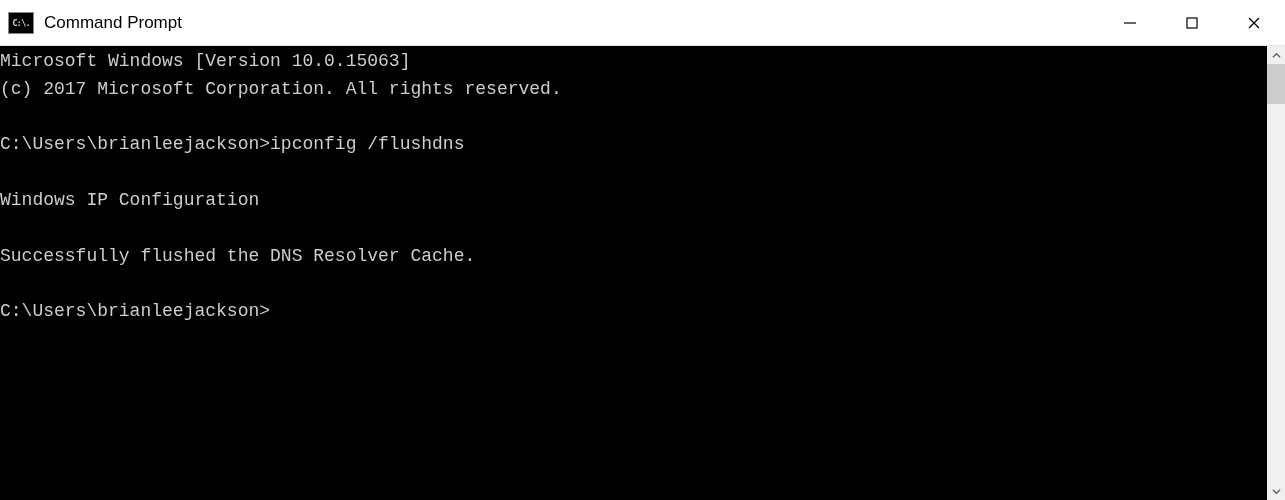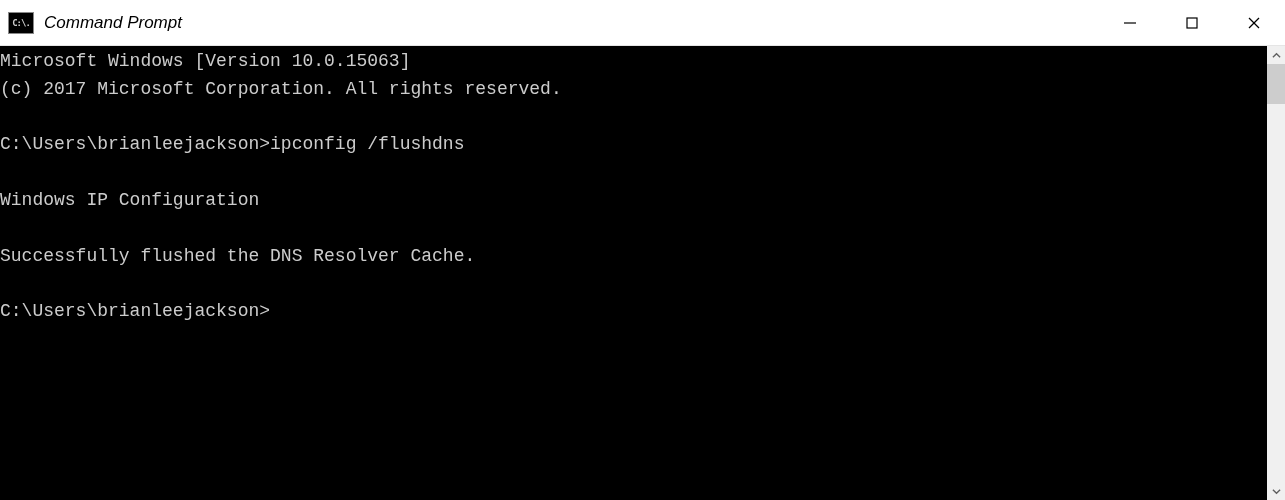--- a/index.html
+++ b/index.html
@@ -43,21 +43,20 @@
       color: #ccc;
       font-family: "Consolas", monospace;
       font-size: 9px;
       font-weight: bold;
       letter-spacing: -1px;
     }
     .title-text {
       font-size: 17px;
       color: #000;
       flex: 1;
-      font-style: italic;
     }
     .window-controls {
       display: flex;
       height: 100%;
     }
     .win-btn {
       width: 62px;
       height: 100%;
       display: flex;
       align-items: center;

